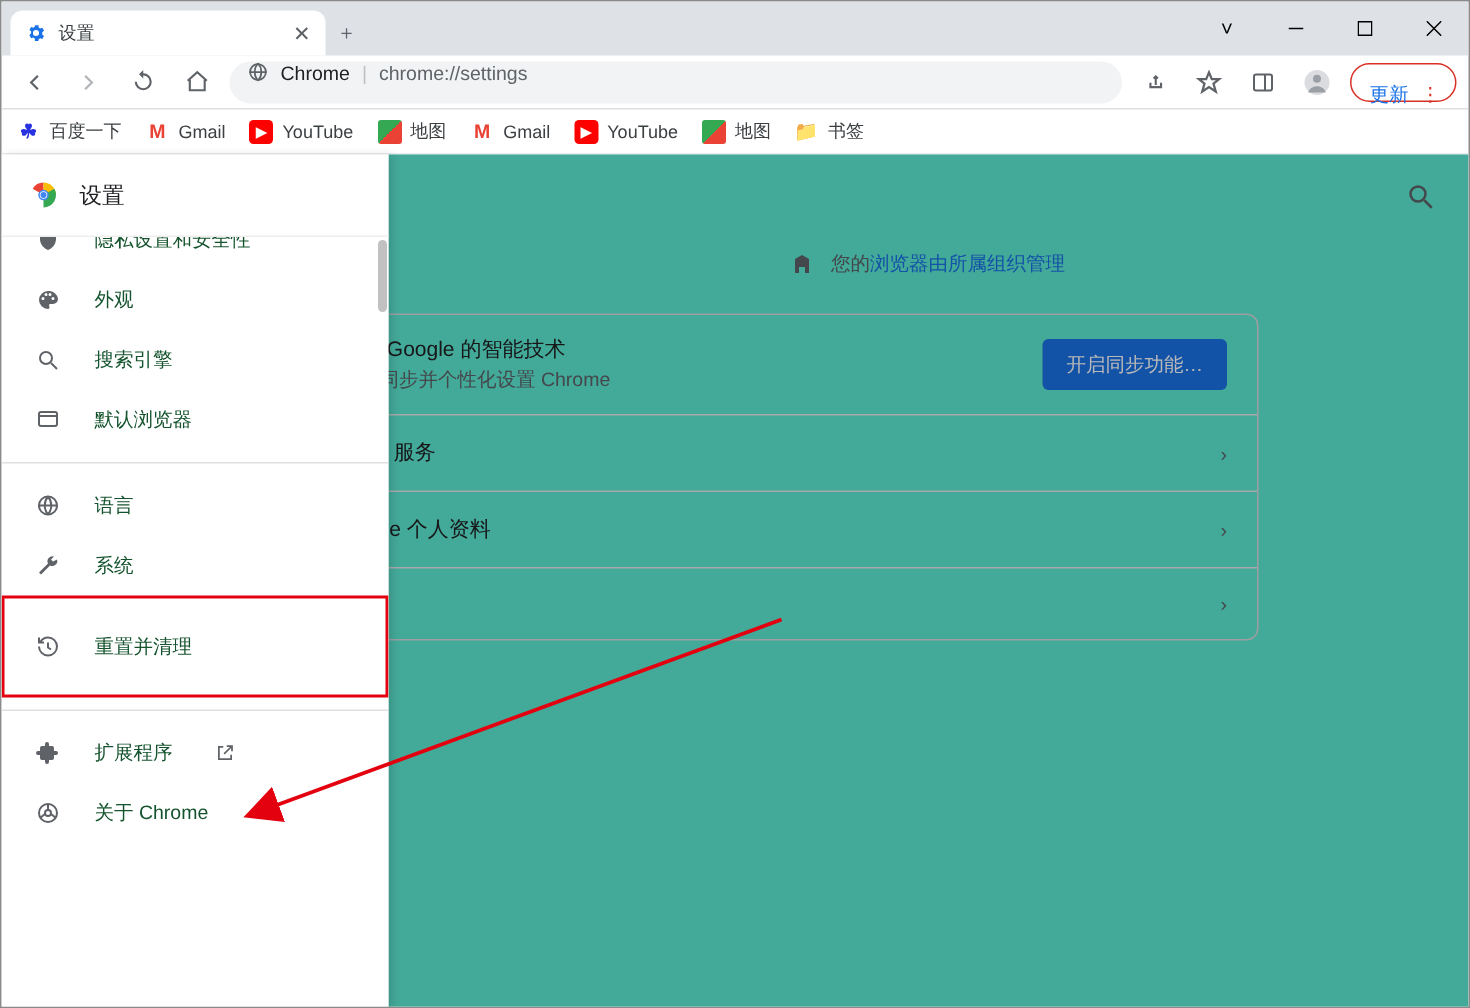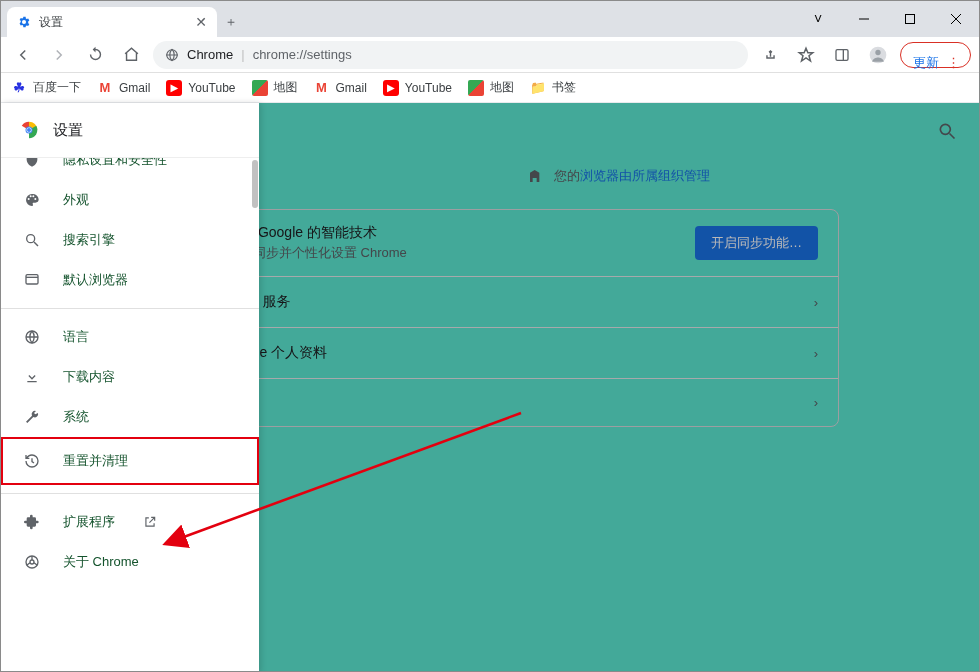--- a/index.html
+++ b/index.html
@@ -14,21 +14,21 @@
   .newtab { width: 28px; display: flex; align-items: center; justify-content: center; color: #5f6368; margin-top: 6px; cursor: pointer; }
   .spacer { flex: 1; }
   .wincontrols { display: flex; align-items: center; }
   .wc { width: 46px; height: 36px; display: flex; align-items: center; justify-content: center; color: #000; cursor: pointer; font-size: 12px; }
   .wc.dd { font-size: 14px; }
 
   
   .toolbar { height: 36px; display: flex; align-items: center; padding: 0 8px; gap: 8px; border-bottom: 1px solid #e0e0e0; }
   .navbtn { width: 28px; height: 28px; display: flex; align-items: center; justify-content: center; color: #5f6368; border-radius: 50%; cursor: pointer; }
   .navbtn.disabled { color: #b0b3b8; cursor: default; }
-  .omnibox { flex: 1; height: 28px; background: #f1f3f4; border-radius: 14px; display: flex; align-items: center; padding: 0 12px; gap: 8px; color: #5f6368; }
+  .omnibox { flex: 1; height: 28px; background: #f1f3f4; border-radius: 14px; display: flex; align-items: flex-start; padding: 0 12px; gap: 8px; color: #5f6368; }
   .omnibox .label { color: #202124; }
   .omnibox .sep { color: #c0c0c0; }
   .omnibox .url { color: #5f6368; }
   .ticon { width: 28px; height: 28px; display:flex; align-items:center; justify-content:center; color:#5f6368; cursor:pointer; }
   .update-pill { border: 1.5px solid #d93025; color: #1a73e8; border-radius: 14px; height: 26px; display: flex; align-items: center; padding: 16px 10px 0 12px; gap: 8px; cursor:pointer; }
   .update-pill .dots { color: #d93025; }
 
   
   .bookbar { height: 30px; display:flex; align-items:center; gap: 16px; padding: 0 10px; border-bottom: 1px solid #e8eaed; }
   .bm { display:flex; align-items:center; gap:6px; font-size:12px; color:#3c4043; cursor:pointer; }
@@ -46,21 +46,21 @@
   
   .sidebar { position: relative; z-index: 10; width: 258px; background:#fff; height:100%; display:flex; flex-direction:column; box-shadow: 2px 0 6px rgba(0,0,0,0.15); }
   .sb-header { height: 54px; display:flex; align-items:center; gap: 14px; padding: 0 18px; }
   .chrome-logo { width:20px; height:20px; }
   .sb-title { font-size: 15px; color:#202124; }
   .sb-scroll { flex:1; overflow:hidden; border-top: 1px solid #eee; position: relative; }
   .sb-inner { margin-top: -18px; }
   .sb-item { height: 40px; display:flex; align-items:center; gap: 22px; padding: 0 22px; color:#14532d; font-size:13px; cursor:pointer; }
   .sb-item .sico { width:18px; color:#5f6368; display:flex; align-items:center; justify-content:center; }
   .sb-divider { height: 1px; background:#e0e0e0; margin: 8px 0; }
-  .sb-item.highlight { outline: 2.5px solid #e3000f; outline-offset: -2px; height: 48px; }
+  .sb-item.highlight { outline: 2.5px solid #e3000f; outline-offset: -2px; height: 68px; }
   .sb-item .ext { margin-left: 6px; color:#5f6368; }
   .sb-scrollbar { position:absolute; right:1px; top:2px; width:6px; height:48px; background:#c1c1c1; border-radius: 3px; }
 
   
   .main { flex:1; position:relative; background:#5eead4; }
   .main-top { height: 56px; display:flex; align-items:center; justify-content:flex-end; padding: 0 22px; }
   .search-ico { color:#5f6368; cursor:pointer; }
   .org-msg { display:flex; align-items:center; justify-content:center; gap:10px; color:#5f6368; font-size:13px; padding: 8px 0 24px; }
   .org-msg a { color:#1a73e8; text-decoration:none; }
 
@@ -272,28 +272,20 @@
               <svg width="16" height="16" viewBox="0 0 24 24" fill="none" stroke="#5f6368" stroke-width="2">
                 <circle cx="12" cy="12" r="9"></circle>
                 <path d="M3 12h18M12 3a14 14 0 010 18M12 3a14 14 0 000 18"></path>
               </svg>
             </span>
             <span>语言</span>
           </div>
         <div class="sb-item">
             <span class="sico">
               <svg width="16" height="16" viewBox="0 0 24 24" fill="#5f6368">
-                <path d="M12 3v10l-4-4-1.4 1.4L12 16l5.4-5.6L16 9l-4 4V3zM5 18h14v2H5z"></path>
-              </svg>
-            </span>
-            <span>下载内容</span>
-          </div>
-        <div class="sb-item">
-            <span class="sico">
-              <svg width="16" height="16" viewBox="0 0 24 24" fill="#5f6368">
                 <path d="M21 6a5 5 0 01-7 6L5 21l-2-2 9-9a5 5 0 016-7l-3 3 2 2z"></path>
               </svg>
             </span>
             <span>系统</span>
           </div>
         <div class="sb-item highlight">
             <span class="sico">
               <svg width="16" height="16" viewBox="0 0 24 24" fill="none" stroke="#5f6368" stroke-width="2">
                 <path d="M3 12a9 9 0 109-9 9 9 0 00-8 5M3 3v5h5"></path>
                 <path d="M12 8v5l3 2"></path>

